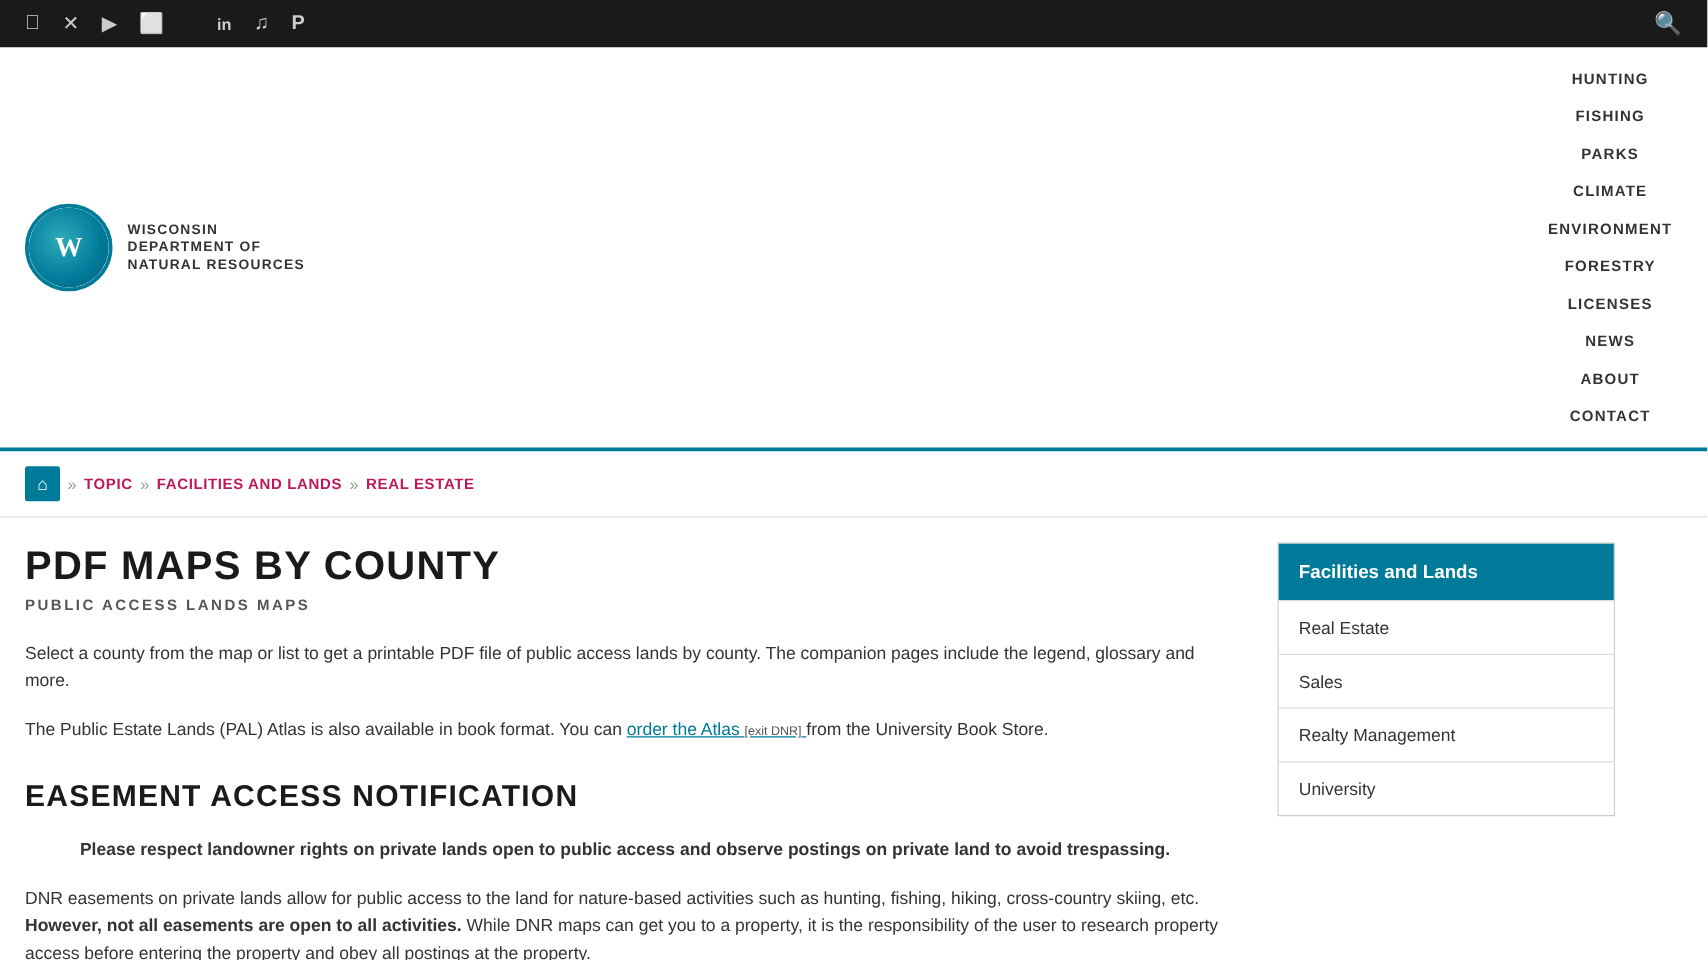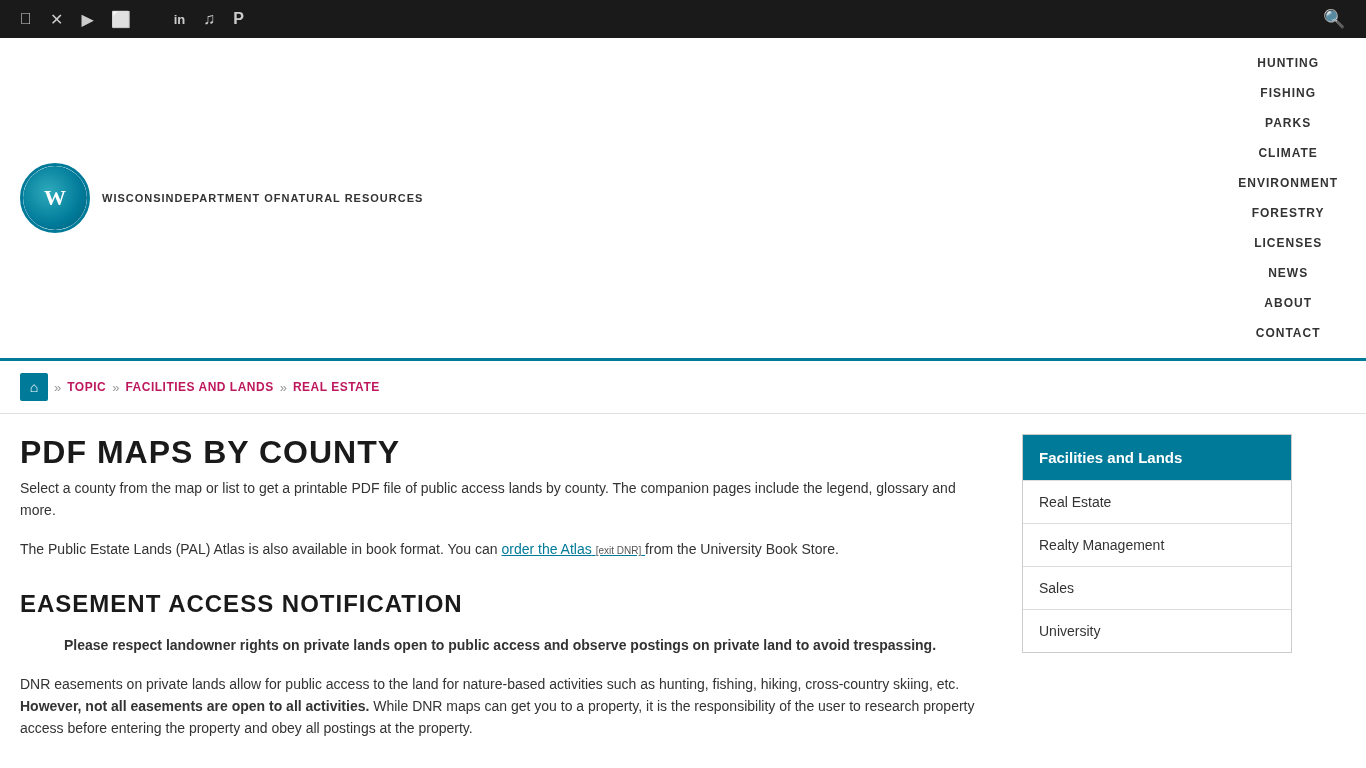--- a/index.html
+++ b/index.html
@@ -56,20 +56,21 @@
     }
     .logo-w {
       color: #fff;
       font-size: 22px;
       font-weight: bold;
       font-family: 'Times New Roman', serif;
       z-index: 2;
     }
     .logo-text {
       display: flex;
+      flex-direction: column;
       line-height: 1.3;
     }
     .logo-text span {
       font-size: 11px;
       font-weight: bold;
       color: #333;
       letter-spacing: 1px;
       text-transform: uppercase;
     }
 
@@ -253,20 +254,21 @@
   <span class="breadcrumb-sep">»</span>
   <a class="breadcrumb-link" href="#">FACILITIES AND LANDS</a>
   <span class="breadcrumb-sep">»</span>
   <a class="breadcrumb-link" href="#">REAL ESTATE</a>
 </div>
 
 <div class="page-layout">
 
   <main class="main-content">
     <h1 class="page-title">PDF MAPS BY COUNTY</h1>
+    <div class="page-subtitle">PUBLIC ACCESS LANDS MAPS</div>
 
     <p class="content-text">Select a county from the map or list to get a printable PDF file of public access lands by county. The companion pages include the legend, glossary and more.</p>
 
     <p class="content-text">
       <span>The Public Estate Lands (PAL) Atlas is also available in book format. You can</span>
       <a class="content-link" href="#">
         <span>order the Atlas</span>
         <span class="exit-dnr">[exit DNR]</span>
       </a>
       <span> from the University Book Store.</span>
@@ -278,18 +280,18 @@
 
     <p class="content-text">
       <span>DNR easements on private lands allow for public access to the land for nature-based activities such as hunting, fishing, hiking, cross-country skiing, etc. </span><strong>However, not all easements are open to all activities.</strong><span> While DNR maps can get you to a property, it is the responsibility of the user to research property access before entering the property and obey all postings at the property.</span>
     </p>
   </main>
 
   <aside class="sidebar">
     <div class="sidebar-menu">
       <div class="sidebar-header">Facilities and Lands</div>
       <div class="sidebar-item">Real Estate</div>
+      <div class="sidebar-item">Sales</div>
       <div class="sidebar-item">Realty Management</div>
-      <div class="sidebar-item">Sales</div>
       <div class="sidebar-item">University</div>
     </div>
   </aside>
 </div>
 
 </body></html>

